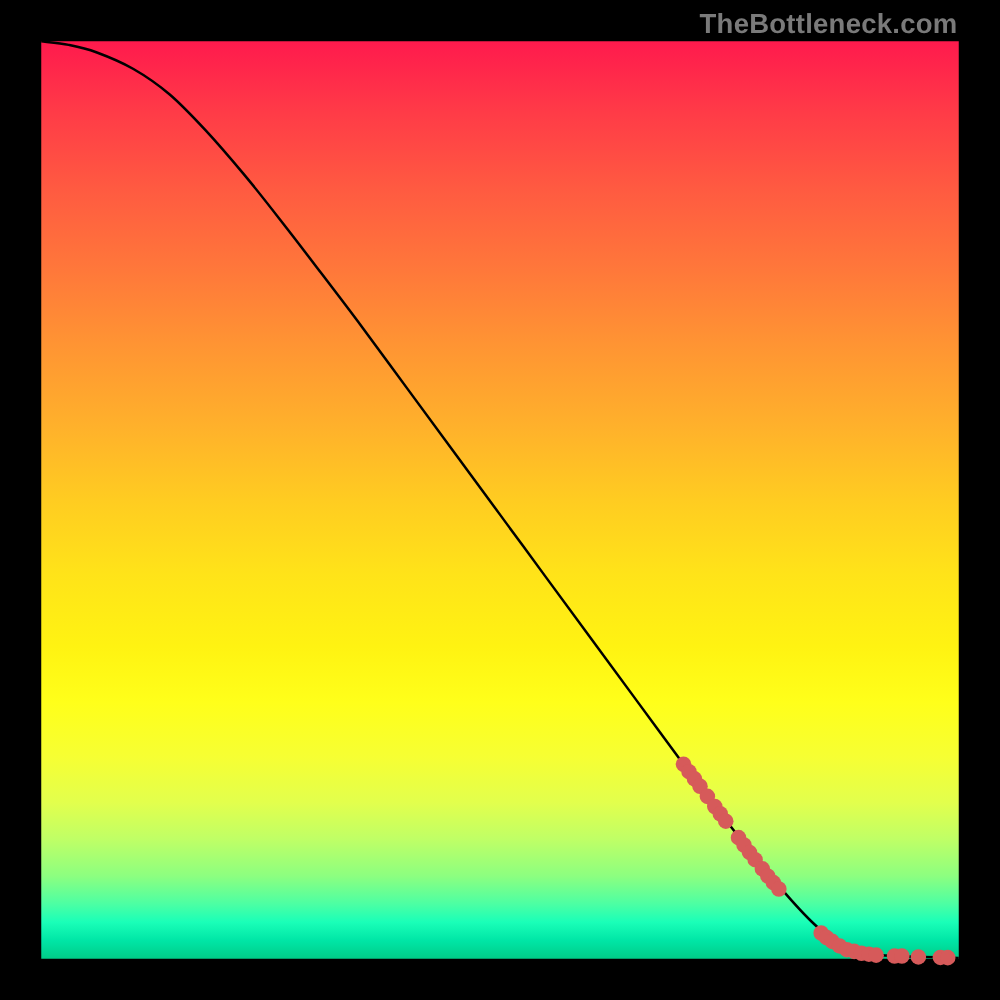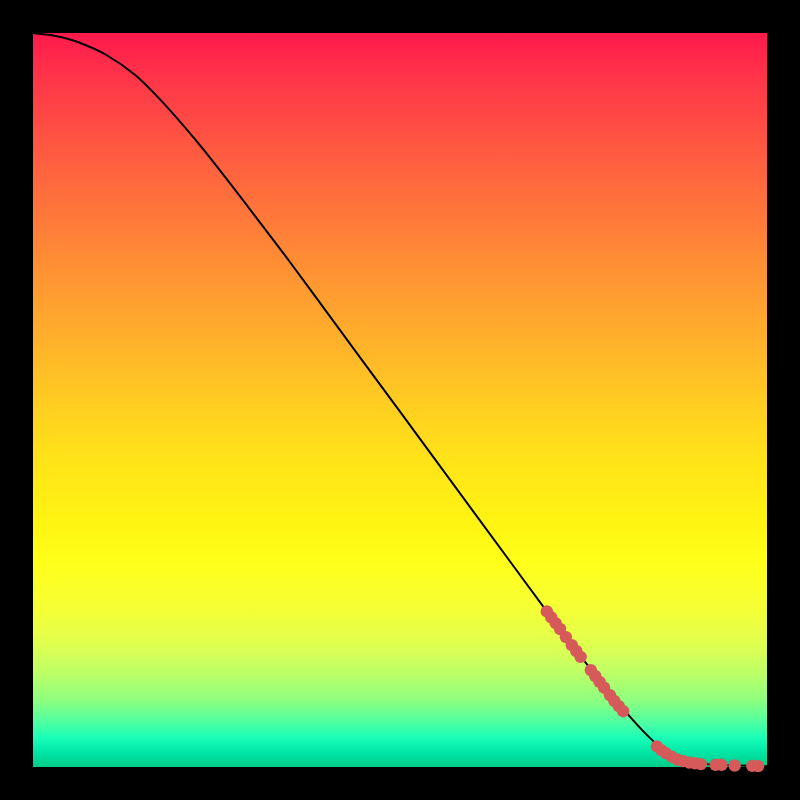--- a/index.html
+++ b/index.html
@@ -70,20 +70,21 @@
   }
   .dot {
     fill: #d65a5a; 
     stroke: none;
   }
 </style>
 </head>
 <body>
 
 <div class="frame">
+  <div class="watermark">TheBottleneck.com</div>
   <div class="plot">
     <svg class="overlay" viewBox="0 0 734 734">
       <path id="curve-path" class="curve" d="M 0 0 C 3.7 0.5, 14.7 1.5, 22.0 2.9 C 29.4 4.4, 35.5 5.6, 44.0 8.8 C 52.6 12.0, 63.6 16.4, 73.4 22.0 C 83.2 27.6, 93.0 34.3, 102.8 42.6 C 112.5 50.9, 122.3 61.4, 132.1 71.9 C 141.9 82.5, 151.7 94.0, 161.5 105.7 C 171.3 117.4, 181.1 129.9, 190.8 142.4 C 200.6 154.9, 209.2 166.1, 220.2 180.6 C 231.2 195.0, 244.7 212.6, 256.9 229.0 C 269.1 245.4, 281.4 262.3, 293.6 278.9 C 305.8 295.6, 318.1 312.2, 330.3 328.8 C 342.5 345.5, 354.8 362.1, 367.0 378.7 C 379.2 395.4, 391.5 412.0, 403.7 428.7 C 415.9 445.3, 428.2 461.9, 440.4 478.6 C 452.6 495.2, 464.9 511.8, 477.1 528.5 C 489.3 545.1, 501.6 562.0, 513.8 578.4 C 526.0 594.8, 538.3 611.2, 550.5 626.8 C 562.7 642.5, 576.2 659.4, 587.2 672.3 C 598.2 685.3, 608.0 696.3, 616.6 704.6 C 625.1 713.0, 631.2 718.1, 638.6 722.3 C 645.9 726.4, 653.3 728.0, 660.6 729.6 C 667.9 731.2, 675.3 731.3, 682.6 731.8 C 690.0 732.3, 696.1 732.3, 704.6 732.5 C 713.2 732.8, 729.1 733.1, 734.0 733.3"></path>
       <g id="dots">
           <circle cx="513.8" cy="578.4" r="6.2" class="dot"></circle>
           <circle cx="518.2" cy="584.3" r="6.2" class="dot"></circle>
           <circle cx="522.6" cy="590.1" r="6.2" class="dot"></circle>
           <circle cx="527.0" cy="596.0" r="6.2" class="dot"></circle>
           <circle cx="532.9" cy="604.1" r="6.2" class="dot"></circle>
           <circle cx="538.8" cy="612.2" r="6.2" class="dot"></circle>

